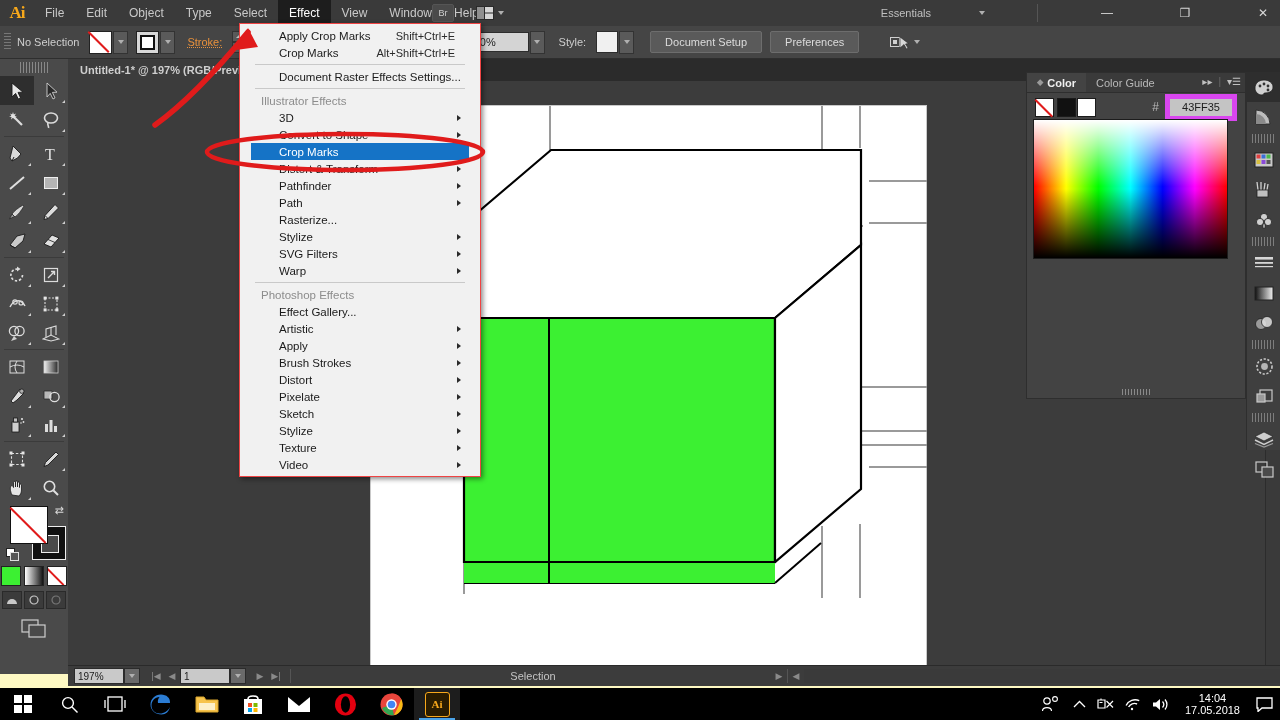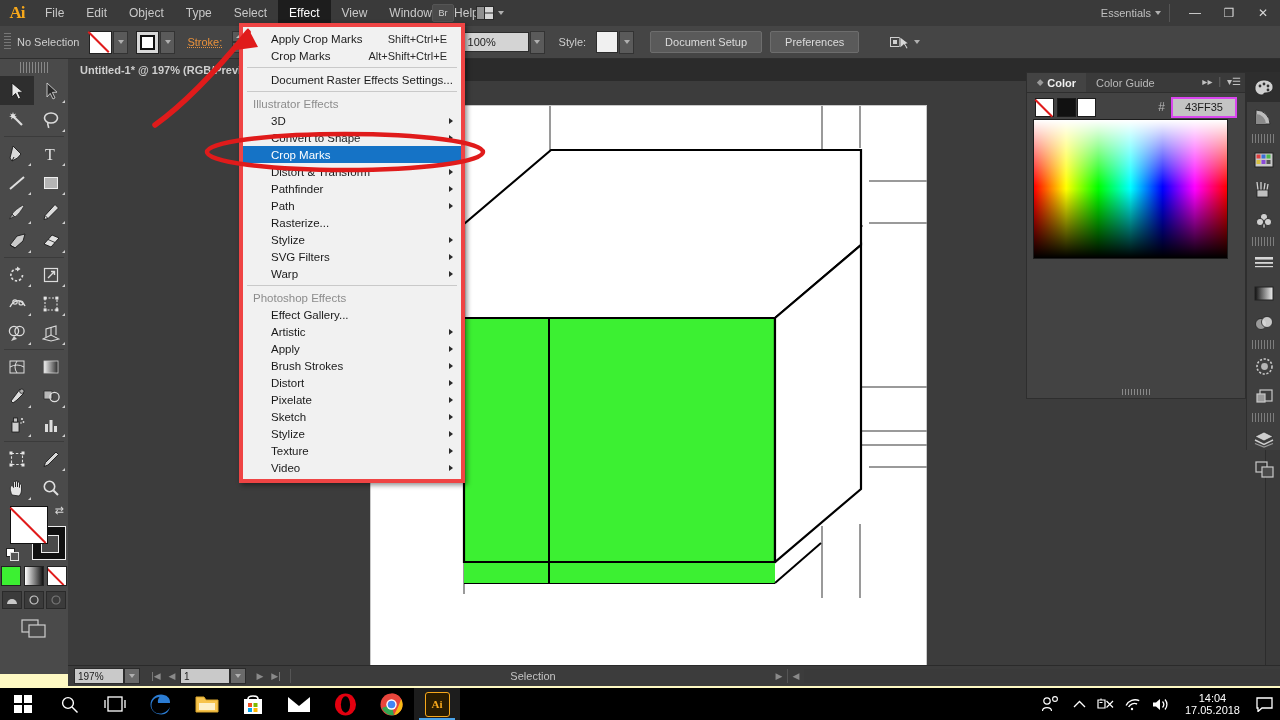--- a/index.html
+++ b/index.html
@@ -7,21 +7,21 @@
   #app{position:relative;width:1280px;height:720px;background:#fef9c3;}
 
   
   .titlebar{position:absolute;left:0;top:0;width:1280px;height:26px;background:#3a3a3a;
             border-bottom:1px solid #2c2c2c;display:flex;align-items:center;}
   .ai-logo{width:34px;height:26px;display:flex;align-items:center;justify-content:center;
            color:#f7a81b;font-weight:bold;font-size:17px;font-family:"Liberation Serif",serif;letter-spacing:-1px;}
   .menubar{display:flex;align-items:center;height:26px;}
   .menu-item{padding:0 11px;height:26px;line-height:26px;font-size:12px;color:#c9c9c9;cursor:default;}
   .menu-item.active{background:#1d1d1d;color:#ffffff;}
-  .tb-right{position:absolute;right:0;top:0;height:26px;display:flex;align-items:center;}
+  .tb-right{position:absolute;right:0;top:0;height:26px;display:flex;align-items:center;gap:44px;}
   .br-btn{width:20px;height:16px;border:1px solid #555;background:#4a4a4a;color:#cfcfcf;font-size:9px;
           display:flex;align-items:center;justify-content:center;margin-right:10px;border-radius:2px;}
   .ws-icon{width:20px;height:14px;margin-right:3px;}
   .ws-label{font-size:11px;color:#c0c0c0;margin-right:4px;}
   .caret{width:0;height:0;border-left:3.5px solid transparent;border-right:3.5px solid transparent;
          border-top:4px solid #b0b0b0;display:inline-block;}
   .wbtn{width:34px;height:26px;display:flex;align-items:center;justify-content:center;color:#d8d8d8;font-size:12px;}
   .sep-v{width:1px;height:18px;background:#555;margin:0 8px;}
 
   
@@ -88,21 +88,21 @@
   .rightpanel{position:absolute;left:1026px;top:72px;width:218px;height:325px;background:#434343;border:1px solid #2e2e2e;}
   .panel-tabs{height:19px;background:#3a3a3a;display:flex;align-items:center;position:relative;border-bottom:1px solid #2e2e2e;}
   .ptab{height:19px;display:flex;align-items:center;padding:0 10px;font-size:11px;color:#b9b9b9;}
   .ptab.active{background:#434343;color:#f0f0f0;font-weight:bold;}
   .ptab .dots{margin-right:4px;color:#9a9a9a;font-size:9px;}
   .panel-menu{position:absolute;right:4px;top:3px;display:flex;align-items:center;gap:6px;color:#c0c0c0;font-size:10px;}
   .colorrow{height:28px;display:flex;align-items:center;padding:0 8px;}
   .cs{width:17px;height:17px;border:1px solid #1b1b1b;}
   .cs.none{background:#fff;position:relative;}
   .cs.none:after{content:"";position:absolute;left:0;top:0;width:24px;height:1.5px;background:#e01b1b;transform:rotate(45deg);transform-origin:0 0;}
-  .hexfield{width:62px;height:17px;background:#c4c4c4;border:2px solid #d946ef;color:#1c1c1c;
+  .hexfield{width:62px;height:17px;background:#c4c4c4;border:5px solid #d946ef;color:#1c1c1c;
             font-size:11px;display:flex;align-items:center;justify-content:center;}
   .spectrum{position:absolute;left:6px;top:46px;width:193px;height:138px;border:1px solid #1c1c1c;}
   .panel-grip{position:absolute;left:0;bottom:2px;width:218px;height:8px;
               display:flex;align-items:center;justify-content:center;}
   .panel-grip i{width:28px;height:6px;background:repeating-linear-gradient(to right,#8a8a8a 0 1px,transparent 1px 3px);}
 
   .dockbar{position:absolute;left:1246px;top:72px;width:34px;height:378px;background:#3f3f3f;border-left:1px solid #2e2e2e;}
   .dock-ico{width:34px;height:30px;display:flex;align-items:center;justify-content:center;}
   .dock-ico.sel{background:#2e2e2e;}
   .dock-sep{width:24px;height:9px;margin:2px 5px;background:repeating-linear-gradient(to right,#7d7d7d 0 1px,transparent 1px 3px);}
@@ -110,22 +110,22 @@
   
   .statusbar{position:absolute;left:68px;top:665px;width:1212px;height:20px;background:#3c3c3c;border-top:1px solid #2a2a2a;
              display:flex;align-items:center;}
   .sb-field{height:14px;background:#c9c9c9;border:1px solid #2b2b2b;color:#1c1c1c;font-size:10px;
             display:flex;align-items:center;padding:0 3px;}
   .sb-drop{width:14px;height:14px;background:#6a6a6a;border:1px solid #2b2b2b;display:flex;align-items:center;justify-content:center;}
   .sb-arrow{width:16px;height:16px;display:flex;align-items:center;justify-content:center;color:#8a8a8a;font-size:9px;}
   .sb-status{flex:1;text-align:center;color:#c4c4c4;font-size:11px;}
 
   
-  .dropdown{position:absolute;left:239px;top:23px;width:218px;background:#f1f1f1;border:4px solid #ef4444;
-            box-shadow:2px 2px 5px rgba(0,0,0,.45);z-index:60;padding:3px 0;}
+  .dropdown{position:absolute;left:239px;top:23px;width:218px;background:#f1f1f1;border:1px solid #ef4444;
+            box-shadow:2px 2px 5px rgba(0,0,0,.45);z-index:60;padding:3px 11px;}
   .mi{height:17px;display:flex;align-items:center;position:relative;font-size:11.5px;color:#1a1a1a;padding:0 6px 0 28px;}
   .mi.hl{background:#1573c6;color:#fff;}
   .mi.head{color:#8c8c8c;padding-left:10px;}
   .mi .sc{position:absolute;right:14px;font-size:11px;color:#2a2a2a;}
   .mi .sub{position:absolute;right:8px;width:0;height:0;border-top:3.5px solid transparent;
            border-bottom:3.5px solid transparent;border-left:4.5px solid #2a2a2a;}
   .mi-sep{height:1px;background:#c9c9c9;margin:3px 4px;}
 
   
   .annot{position:absolute;left:0;top:0;width:1280px;height:720px;pointer-events:none;z-index:80;}

